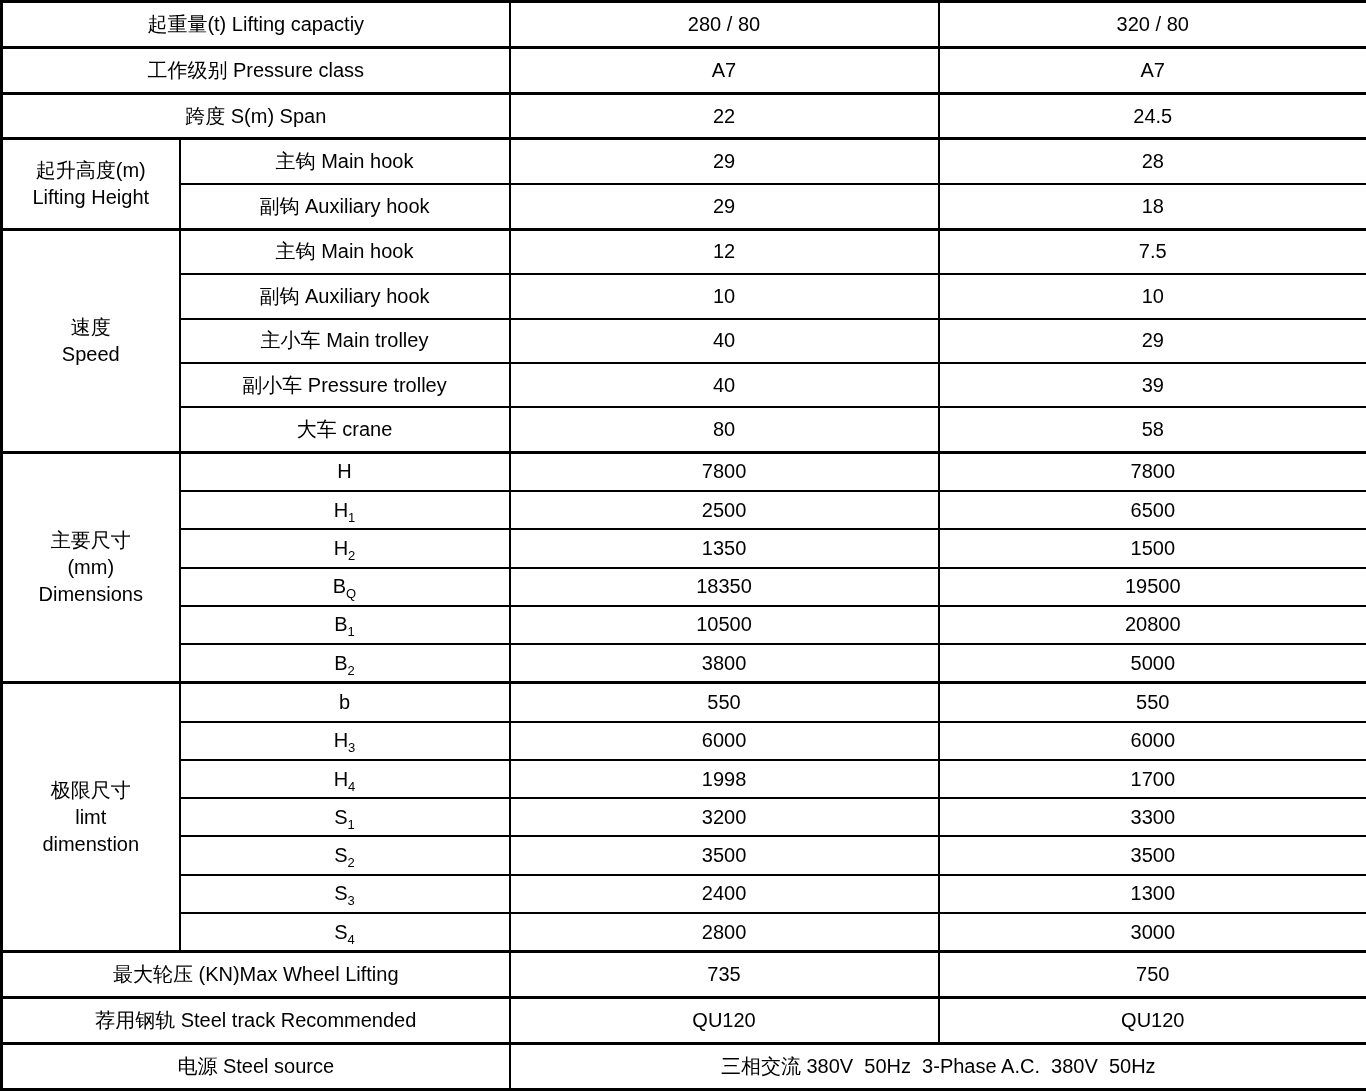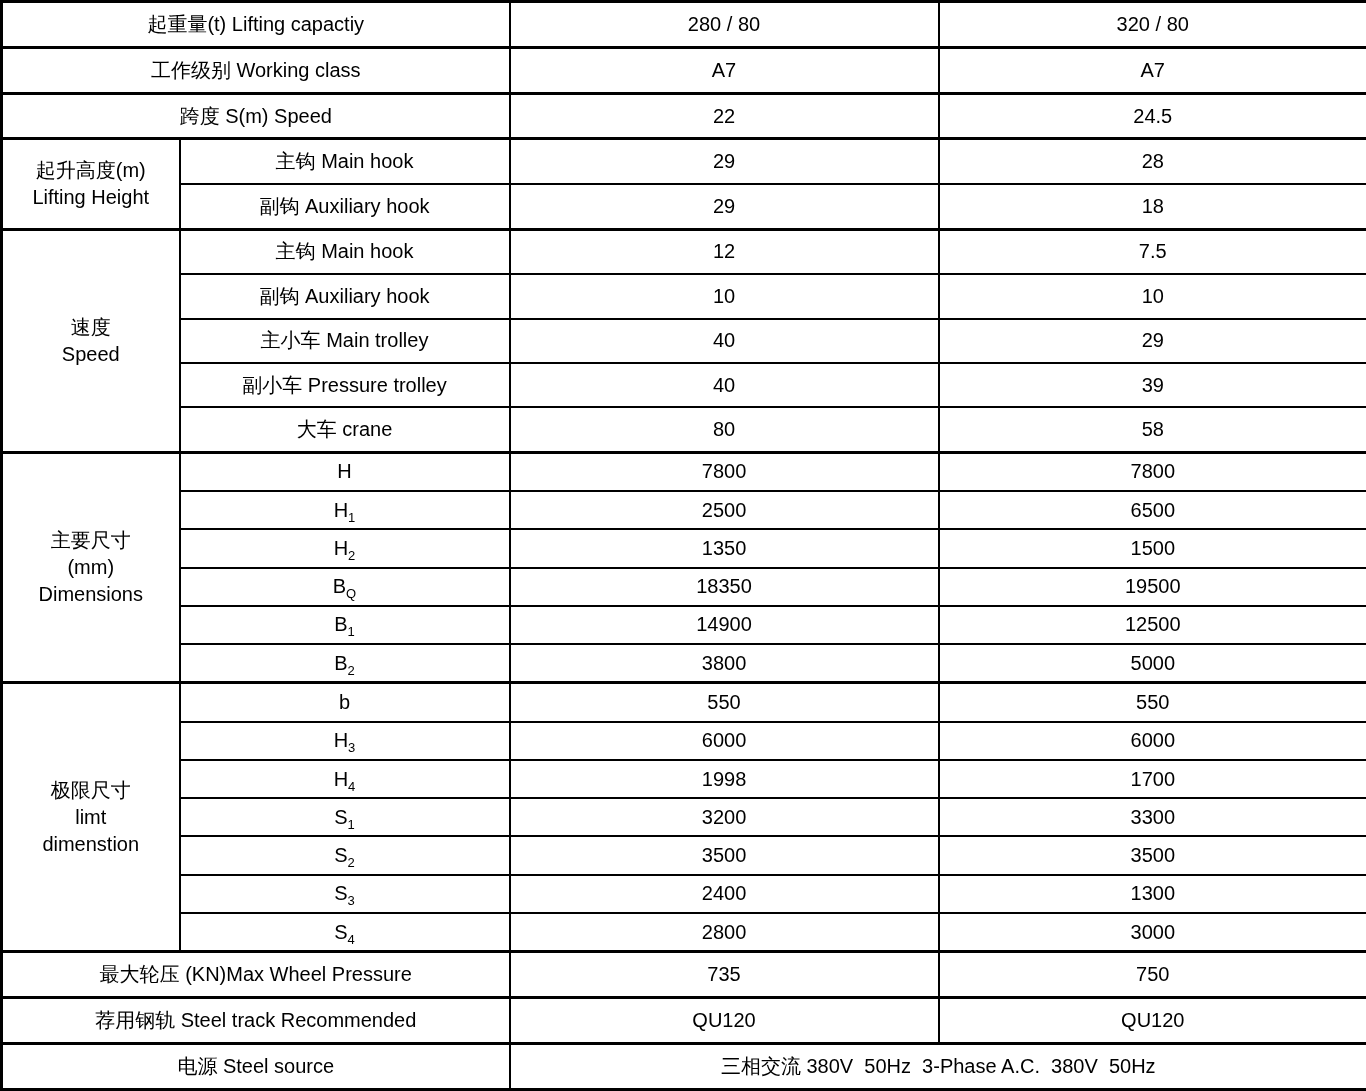--- a/index.html
+++ b/index.html
@@ -41,27 +41,27 @@
   </colgroup>
   <tbody>
 
     <tr>
       <td colspan="2" class="lbl">起重量(t) Lifting capactiy</td>
       <td class="val">280 / 80</td>
       <td class="val">320 / 80</td>
     </tr>
 
     <tr class="thick">
-      <td colspan="2" class="lbl">工作级别 Working class</td>
+      <td colspan="2" class="lbl">工作级别 Pressure class</td>
       <td class="val">A7</td>
       <td class="val">A7</td>
     </tr>
 
     <tr class="thick">
-      <td colspan="2" class="lbl">跨度 S(m) Speed</td>
+      <td colspan="2" class="lbl">跨度 S(m) Span</td>
       <td class="val">22</td>
       <td class="val">24.5</td>
     </tr>
 
     <tr class="thick">
       <td rowspan="2" class="grp">
         <div>起升高度(m)</div>
         <div>Lifting Height</div>
       </td>
       <td class="lbl">主钩 Main hook</td>
@@ -124,22 +124,22 @@
       <td class="val">1350</td>
       <td class="val">1500</td>
     </tr>
     <tr>
       <td class="lbl"><span>B</span><sub>Q</sub></td>
       <td class="val">18350</td>
       <td class="val">19500</td>
     </tr>
     <tr>
       <td class="lbl"><span>B</span><sub>1</sub></td>
-      <td class="val">14900</td>
-      <td class="val">12500</td>
+      <td class="val">10500</td>
+      <td class="val">20800</td>
     </tr>
     <tr>
       <td class="lbl"><span>B</span><sub>2</sub></td>
       <td class="val">3800</td>
       <td class="val">5000</td>
     </tr>
 
     <tr class="thick">
       <td rowspan="7" class="grp">
         <div>极限尺寸</div>
@@ -175,21 +175,21 @@
       <td class="val">2400</td>
       <td class="val">1300</td>
     </tr>
     <tr>
       <td class="lbl"><span>S</span><sub>4</sub></td>
       <td class="val">2800</td>
       <td class="val">3000</td>
     </tr>
 
     <tr class="thick">
-      <td colspan="2" class="lbl">最大轮压 (KN)Max Wheel Pressure</td>
+      <td colspan="2" class="lbl">最大轮压 (KN)Max Wheel Lifting</td>
       <td class="val">735</td>
       <td class="val">750</td>
     </tr>
 
     <tr class="thick">
       <td colspan="2" class="lbl">荐用钢轨 Steel track Recommended</td>
       <td class="val">QU120</td>
       <td class="val">QU120</td>
     </tr>
 

